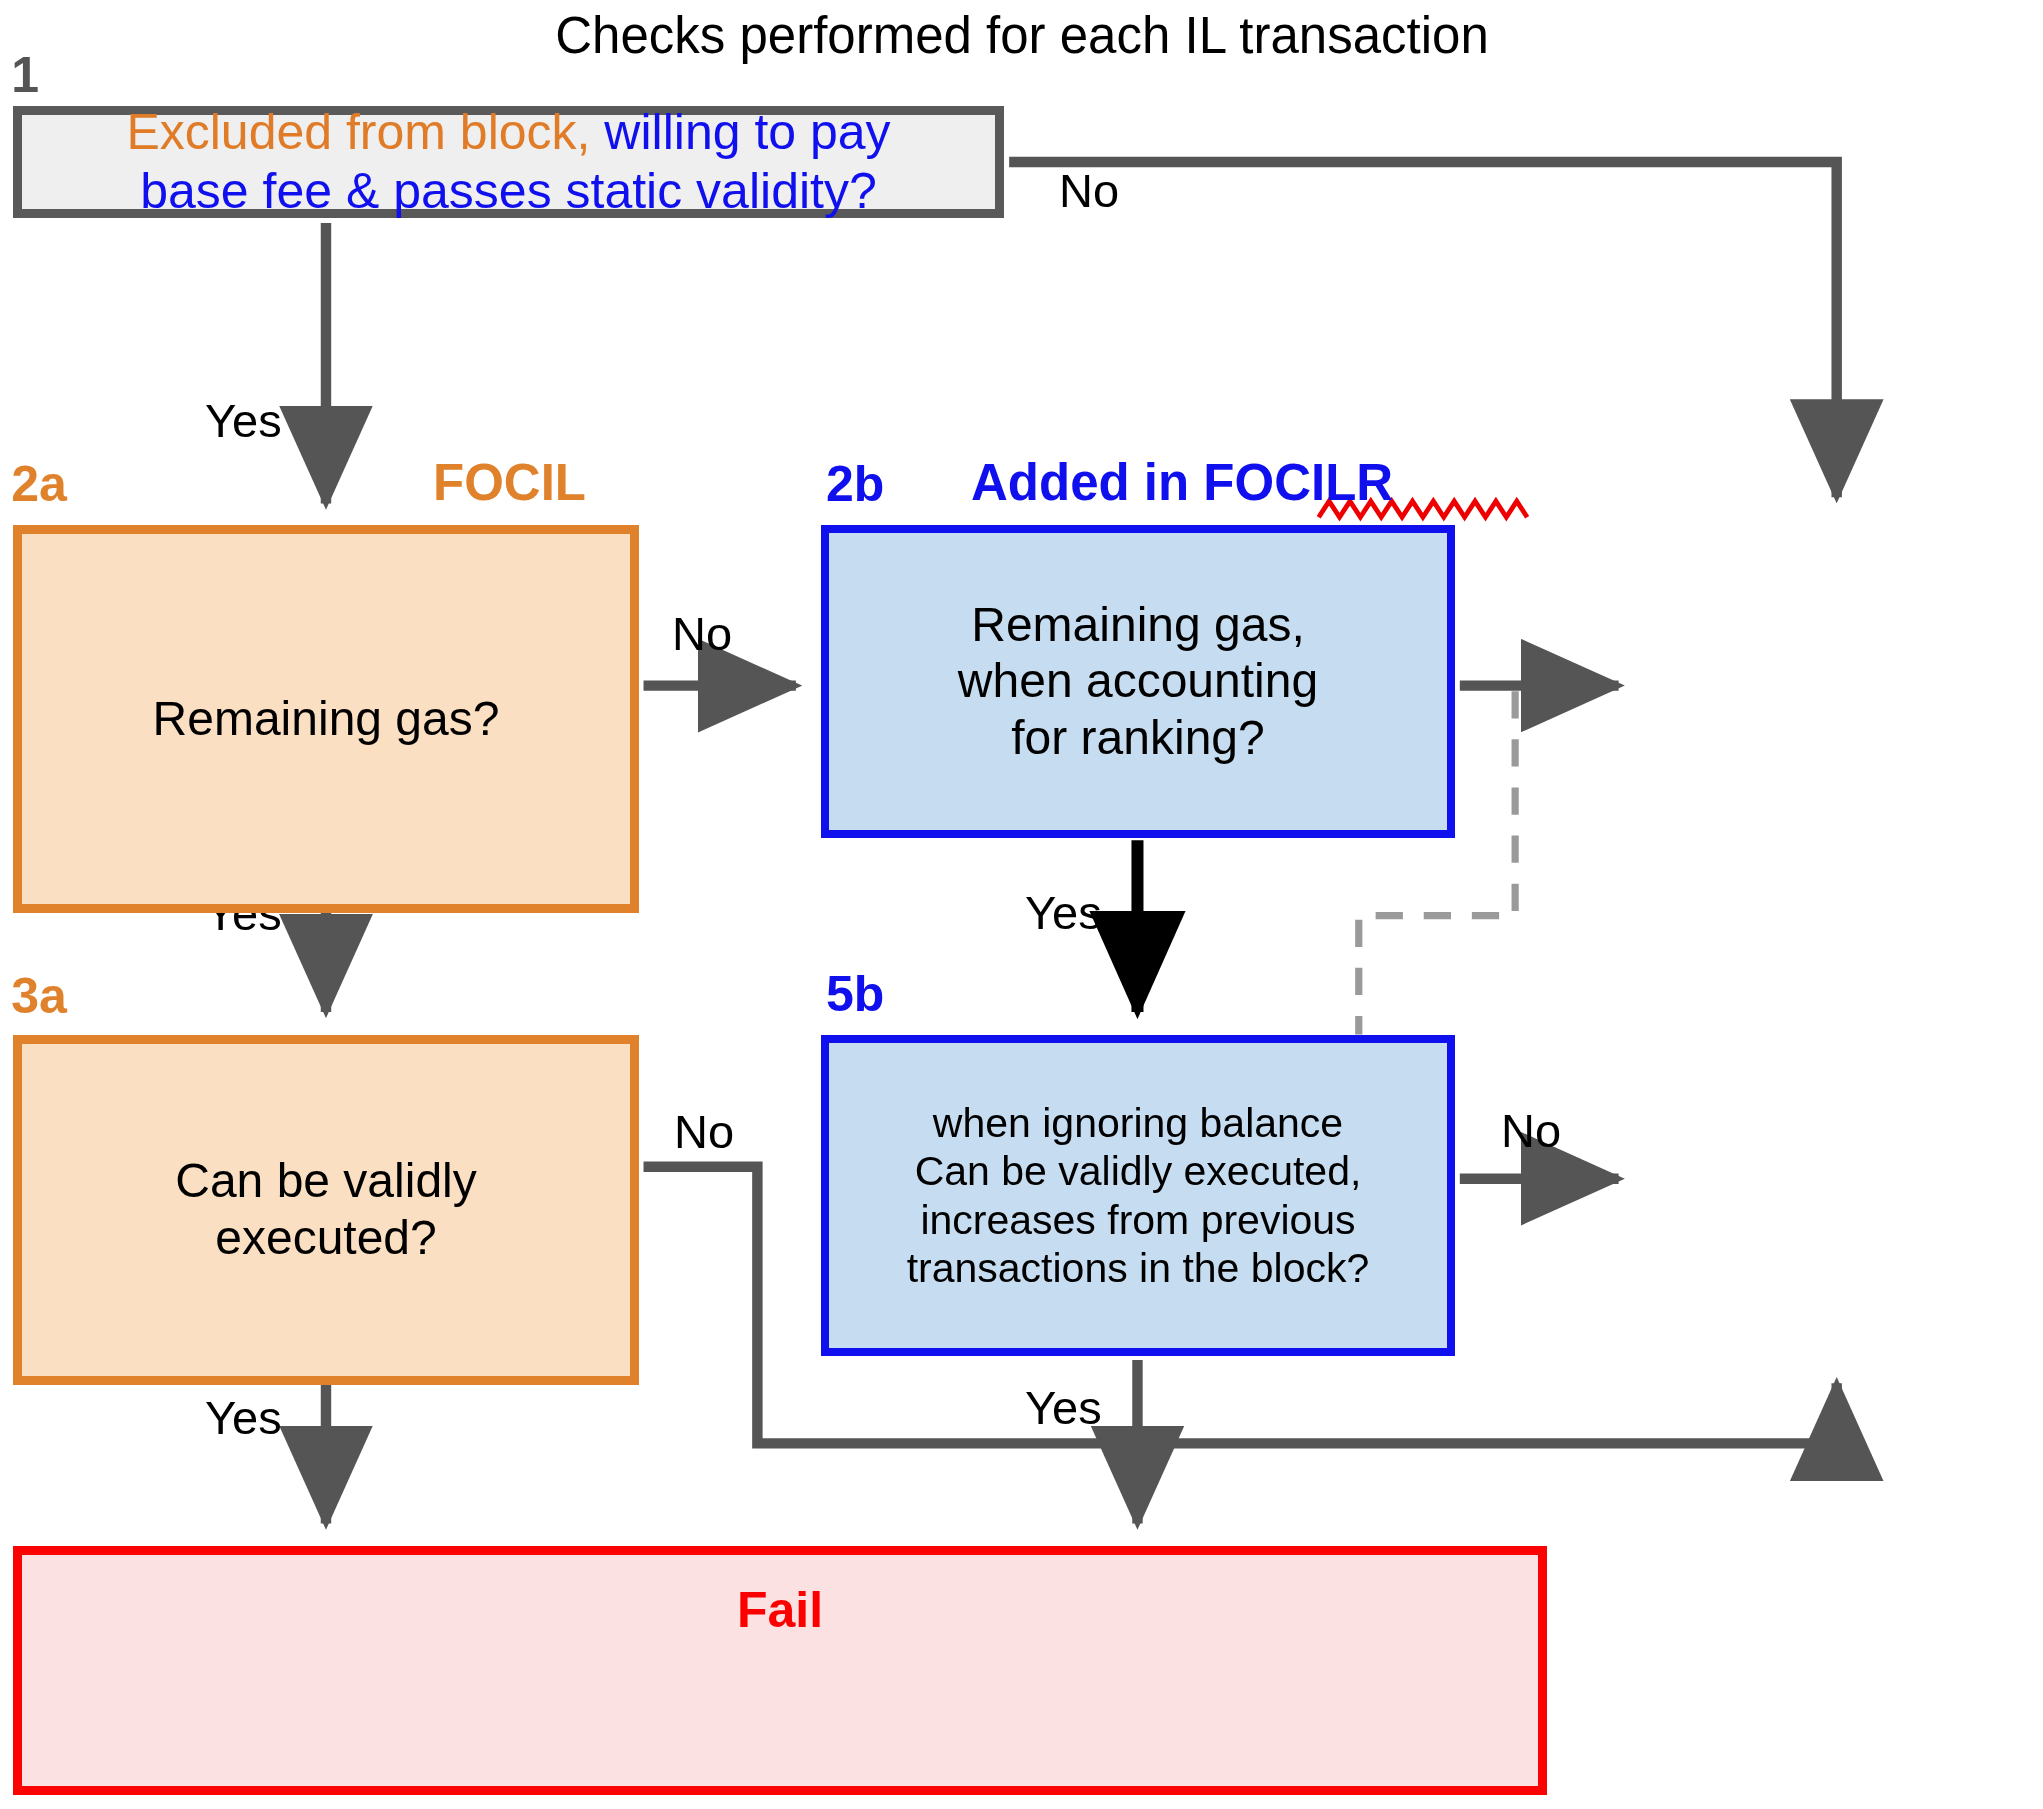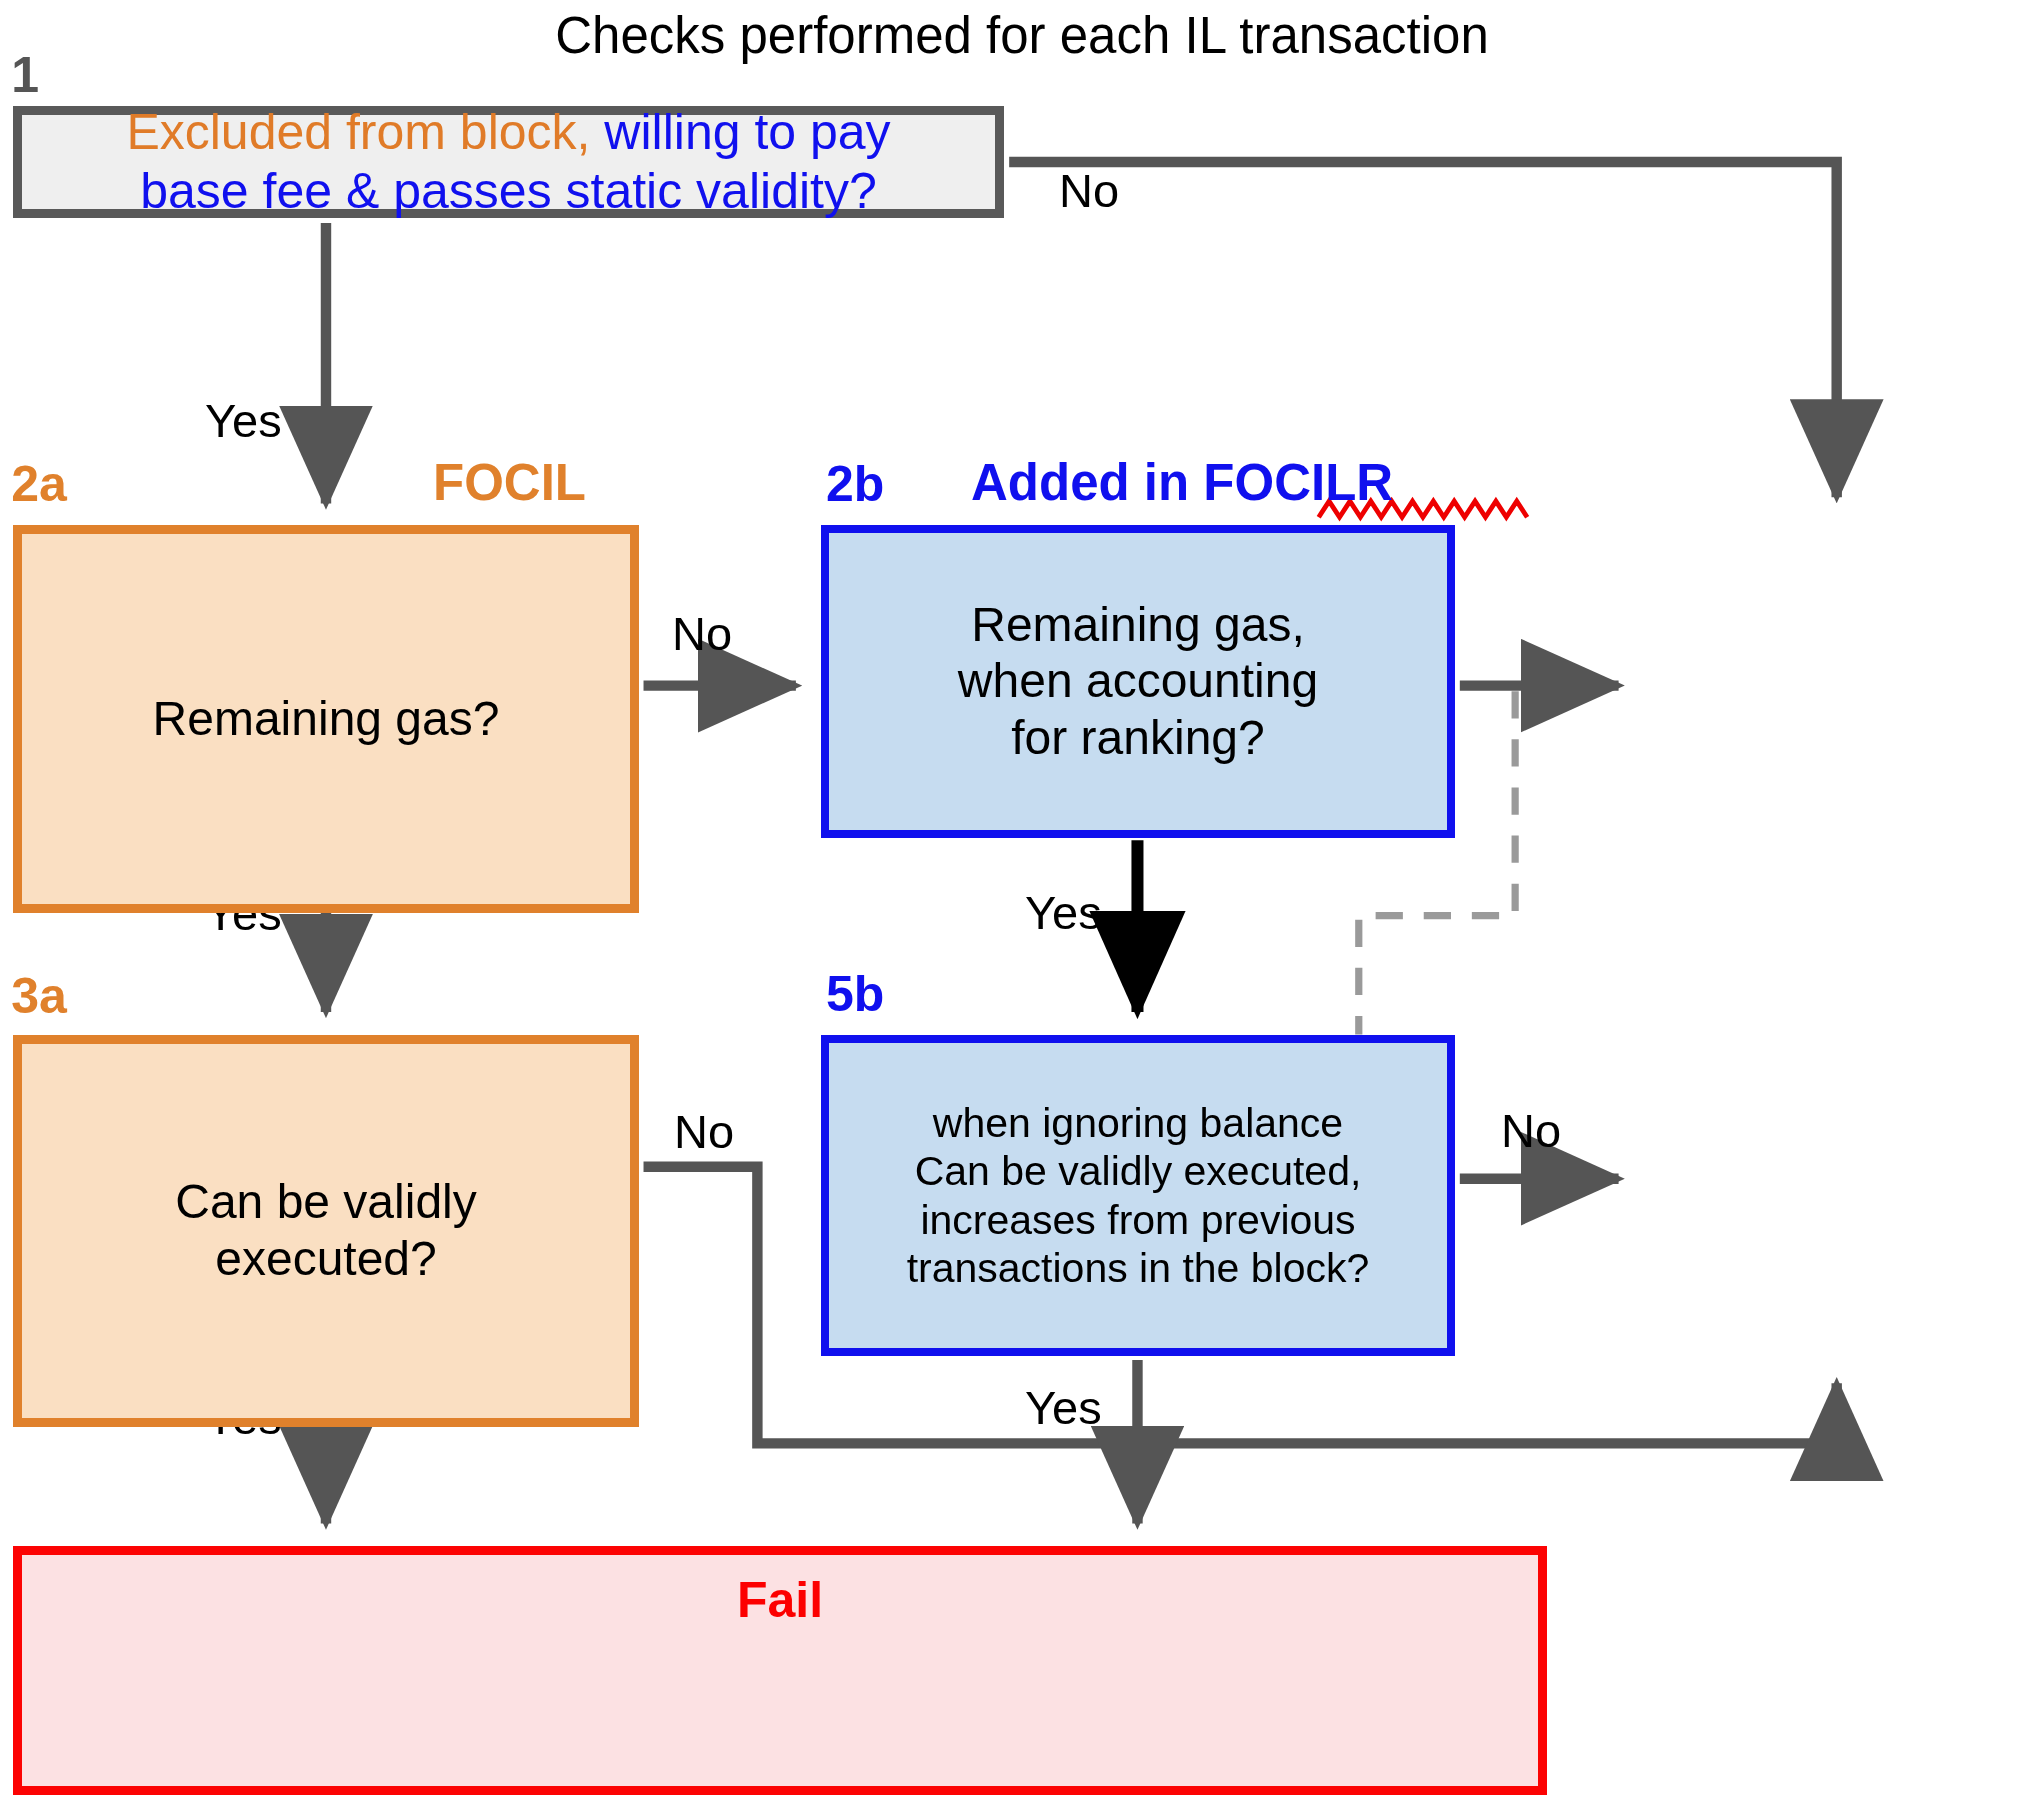--- a/index.html
+++ b/index.html
@@ -52,21 +52,21 @@
   #box2a {
     left: 13px; top: 525px; width: 626px; height: 388px;
     background: #fadfc2;
     border: 9.6px solid #e0812c;
     font-size: 48px;
     color: #000000;
   }
 
   
   #box3a {
-    left: 13px; top: 1035px; width: 626px; height: 392px;
+    left: 13px; top: 1035px; width: 626px; height: 350px;
     background: #fadfc2;
     border: 9.6px solid #e0812c;
     font-size: 48px;
     color: #000000;
   }
 
   
   #box2b {
     left: 821px; top: 525px; width: 634px; height: 313px;
     background: #c6dcf0;
@@ -104,21 +104,21 @@
     margin-top: 201px;
     line-height: 1.22;
   }
 
   
   #boxfail {
     left: 13px; top: 1546px; width: 1534px; height: 249px;
     background: #fce1e3;
     border: 9.6px solid #fc0303;
     justify-content: space-between;
-    padding-top: 16px;
+    padding-top: 26px;
     font-size: 47px;
     color: #000000;
   }
   #boxfail .fail-title {
     color: #fc0000;
     font-weight: bold;
     font-size: 50px;
   }
   #boxfail .fail-body {
     margin-top: 42px;

